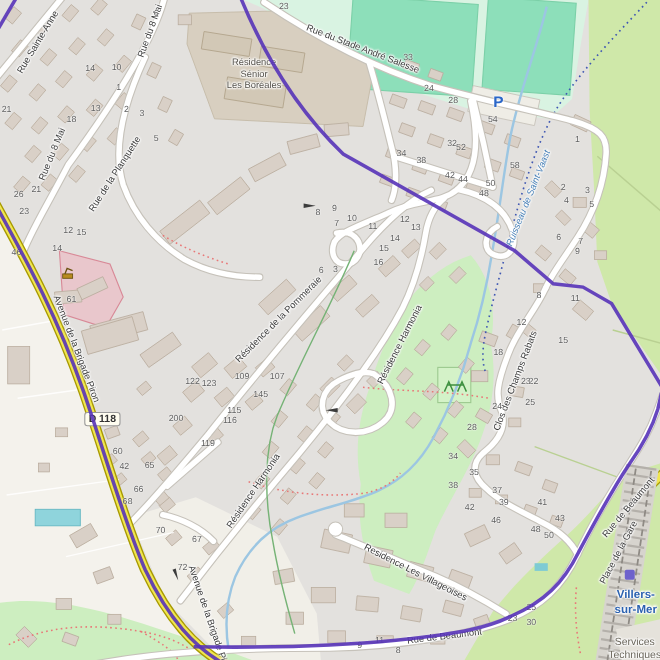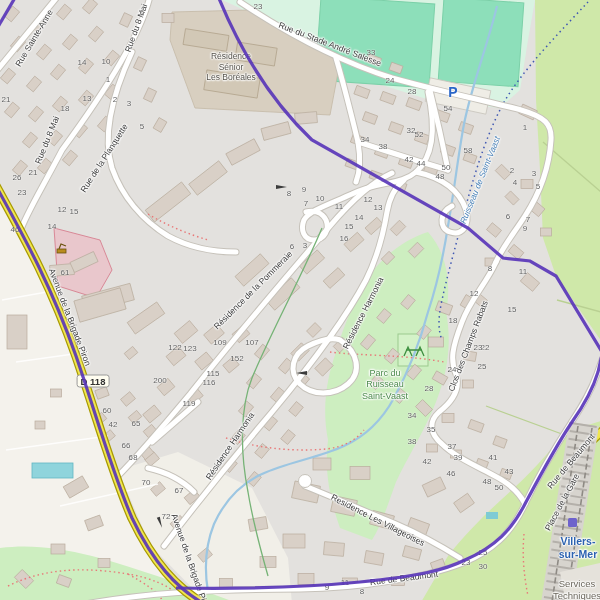--- a/index.html
+++ b/index.html
@@ -357,25 +357,20 @@
     <span class="lbl" style="left:404px;top:578px;--r:-7deg">Rue de Beaumont</span>
     <span class="lbl" style="left:571px;top:461px;--r:-50deg">Rue de Beaumont</span>
     <span class="lbl" style="left:562px;top:502px;--r:-62deg">Place de la Gare</span>
     <span class="lbl water-name" style="left:480px;top:180px;--r:-68deg">Ruisseau de Saint-Vaast</span>
 
     <div class="lbl block area-name" style="left:231px;top:67px">
       <span>Résidence</span>
       <span>Sénior</span>
       <span>Les Boréales</span>
     </div>
-    <div class="lbl block park-name" style="left:385px;top:385px">
-      <span>Parc du</span>
-      <span>Ruisseau</span>
-      <span>Saint-Vaast</span>
-    </div>
     <div class="lbl block city-name" style="left:578px;top:548px">
       <span>Villers-</span>
       <span>sur-Mer</span>
     </div>
     <div class="lbl block muted-name" style="left:577px;top:590px">
       <span>Services</span>
       <span>Techniques</span>
     </div>
 
     <span class="shield">D 118</span>
@@ -436,40 +431,40 @@
         <span class="hn" style="left: 523px; top: 271px;">11</span>
         <span class="hn" style="left: 65px; top: 272px;">61</span>
         <span class="hn" style="left: 474px; top: 293px;">12</span>
         <span class="hn" style="left: 512px; top: 309px;">15</span>
         <span class="hn" style="left: 453px; top: 320px;">18</span>
         <span class="hn" style="left: 220px; top: 342px;">109</span>
         <span class="hn" style="left: 252px; top: 342px;">107</span>
         <span class="hn" style="left: 450px; top: 347px; margin-left: 35px;">22</span>
         <span class="hn" style="left: 478px; top: 347px;">23</span>
         <span class="hn" style="left: 190px; top: 348px;">123</span>
-        <span class="hn" style="left: 237px; top: 358px;">152</span>
+        <span class="hn" style="left: 237px; top: 358px;">145</span>
         <span class="hn" style="left: 175px; top: 347px;">122</span>
         <span class="hn" style="left: 482px; top: 366px;">25</span>
         <span class="hn" style="left: 452px; top: 369px;">24</span>
         <span class="hn" style="left: 213px; top: 373px;">115</span>
         <span class="hn" style="left: 160px; top: 380px;">200</span>
         <span class="hn" style="left: 209px; top: 382px;">116</span>
         <span class="hn" style="left: 429px; top: 388px;">28</span>
         <span class="hn" style="left: 189px; top: 403px;">119</span>
         <span class="hn" style="left: 107px; top: 410px;">60</span>
         <span class="hn" style="left: 412px; top: 415px;">34</span>
         <span class="hn" style="left: 113px; top: 424px;">42</span>
         <span class="hn" style="left: 136px; top: 423px;">65</span>
         <span class="hn" style="left: 431px; top: 429px;">35</span>
         <span class="hn" style="left: 412px; top: 441px;">38</span>
         <span class="hn" style="left: 126px; top: 445px;">66</span>
         <span class="hn" style="left: 452px; top: 446px;">37</span>
         <span class="hn" style="left: 458px; top: 457px;">39</span>
         <span class="hn" style="left: 493px; top: 457px;">41</span>
-        <span class="hn" style="left: 133px; top: 457px; font-family: Liberation Mono, monospace;">68</span>
+        <span class="hn" style="left: 116px; top: 457px; font-family: Liberation Mono, monospace;">68</span>
         <span class="hn" style="left: 427px; top: 461px;">42</span>
         <span class="hn" style="left: 509px; top: 471px;">43</span>
         <span class="hn" style="left: 451px; top: 473px;">46</span>
         <span class="hn" style="left: 487px; top: 481px;">48</span>
         <span class="hn" style="left: 146px; top: 482px;">70</span>
         <span class="hn" style="left: 499px; top: 487px;">50</span>
         <span class="hn" style="left: 179px; top: 490px;">67</span>
         <span class="hn" style="left: 166px; top: 516px;">72</span>
         <span class="hn" style="left: 483px; top: 552px;">25</span>
         <span class="hn" style="left: 466px; top: 562px;">23</span>

